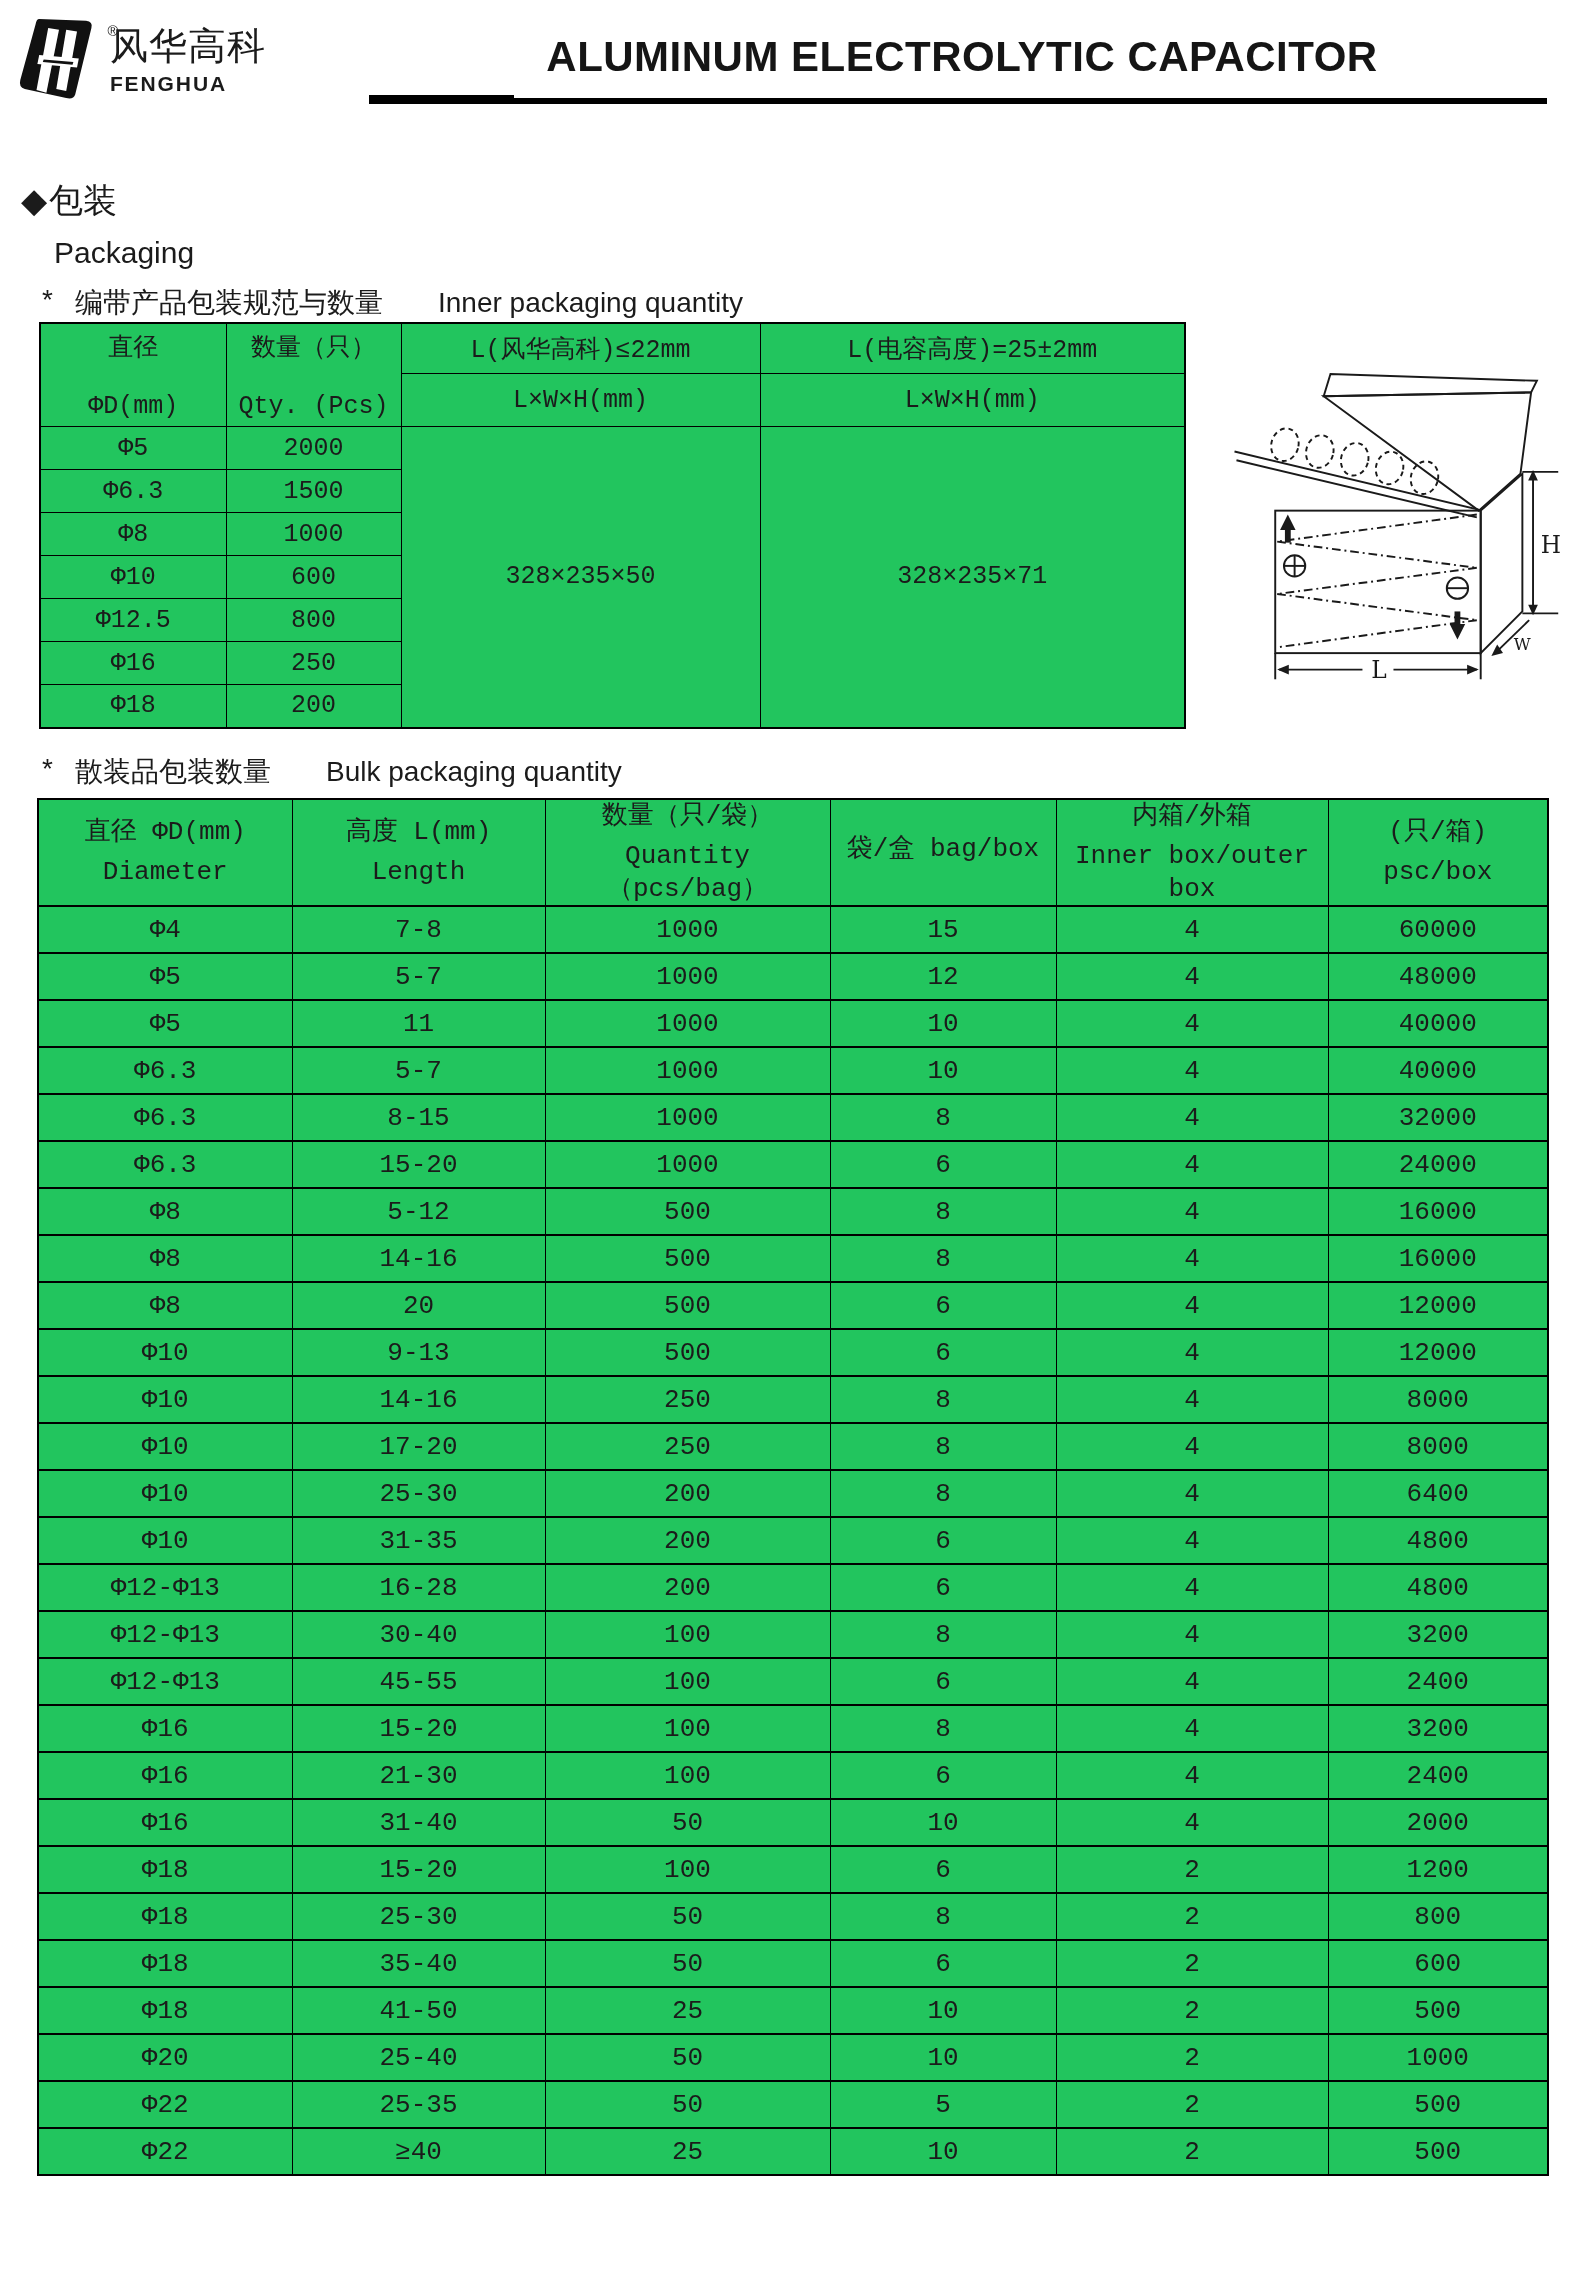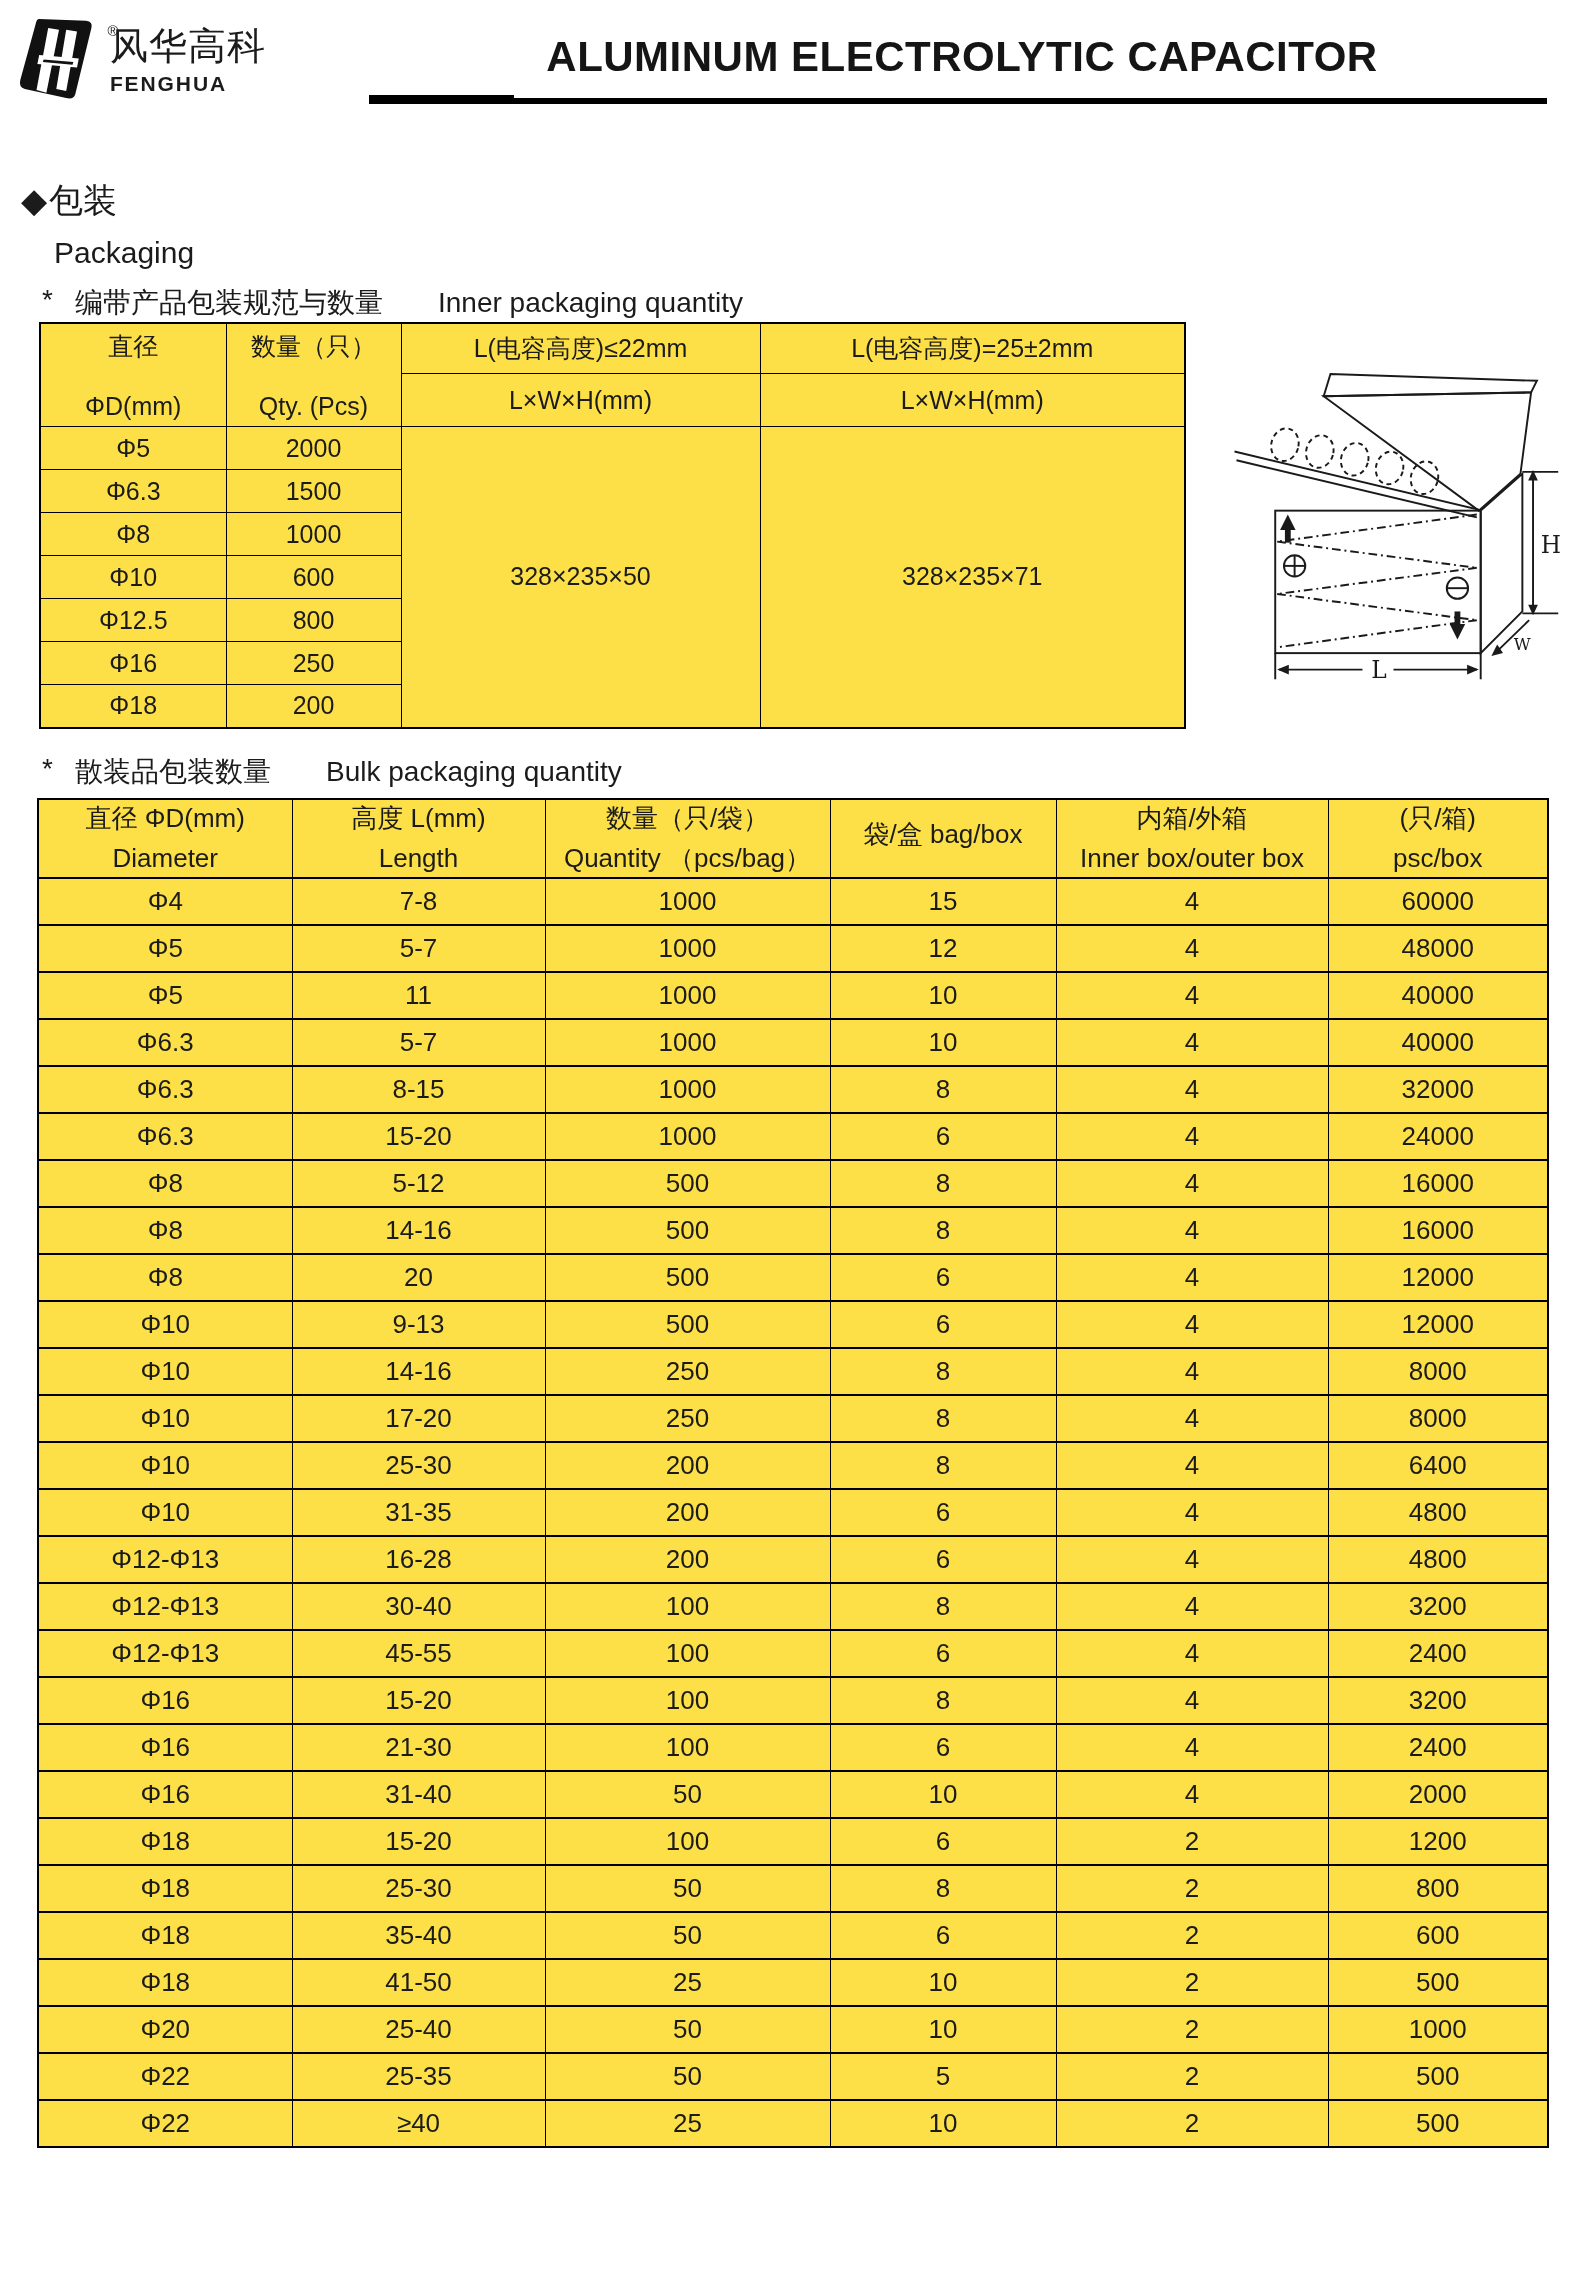--- a/index.html
+++ b/index.html
@@ -24,21 +24,21 @@
   
   .h-pack{position:absolute;left:21px;top:178px;font-size:34px;white-space:nowrap;}
   .h-pack .dia{margin-right:1.9px;}
   .h-pack-en{position:absolute;left:54px;top:236px;font-size:30px;}
   .h-sub{position:absolute;font-size:28px;white-space:nowrap;}
   .h-taped{left:42px;top:284px;}
   .h-bulk{left:42px;top:753px;}
   .h-sub .star{display:inline-block;width:33px;font-size:28px;vertical-align:top;}
   .h-sub .zh{margin-right:55px;}
   
-  table{border-collapse:collapse;table-layout:fixed;background:#fde047;}
+  table{border-collapse:collapse;table-layout:fixed;background:#22c55e;font-family:Liberation Mono, monospace;}
   th,td{text-align:center;vertical-align:middle;padding:0;font-weight:normal;}
   .taped{position:absolute;left:39px;top:322px;width:1145px;border:2.9px solid #000;}
   .taped th,.taped td{border:1.9px solid #000;font-size:25px;}
   .taped thead .r1{height:50px;}
   .taped thead .r2{height:52px;}
   .taped tbody tr{height:43px;}
   .two-line{display:flex;flex-direction:column;justify-content:center;gap:29px;height:102px;}
   .bulk{position:absolute;left:37px;top:798px;width:1510px;border:2.9px solid #000;}
   .bulk th,.bulk td{border:solid #000;border-width:2.9px 1.9px;font-size:26px;}
   .bulk thead tr{height:79px;}
@@ -100,21 +100,21 @@
             <span data-bind="taped_table.headers.diameter_zh">直径</span>
             <span data-bind="taped_table.headers.diameter_en">ΦD(mm)</span>
           </div>
         </th>
         <th rowspan="2">
           <div class="two-line">
             <span data-bind="taped_table.headers.qty_zh">数量（只）</span>
             <span data-bind="taped_table.headers.qty_en">Qty. (Pcs)</span>
           </div>
         </th>
-        <th data-bind="taped_table.headers.h22_title">L(电容高度)≤22mm</th>
+        <th data-bind="taped_table.headers.h22_title">L(风华高科)≤22mm</th>
         <th data-bind="taped_table.headers.h25_title">L(电容高度)=25±2mm</th>
       </tr>
       <tr class="r2">
         <th data-bind="taped_table.headers.h22_sub">L×W×H(mm)</th>
         <th data-bind="taped_table.headers.h25_sub">L×W×H(mm)</th>
       </tr>
     </thead>
     <tbody>
       <tr>
         <td data-bind="taped_table.rows.0.0">Φ5</td>

